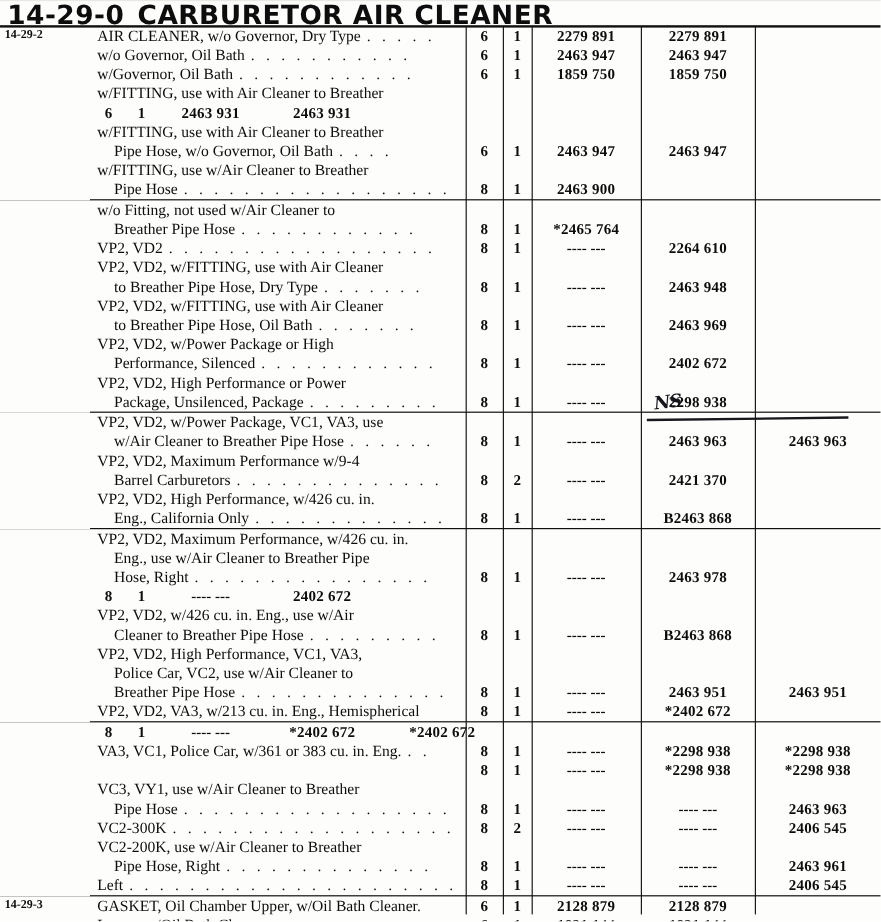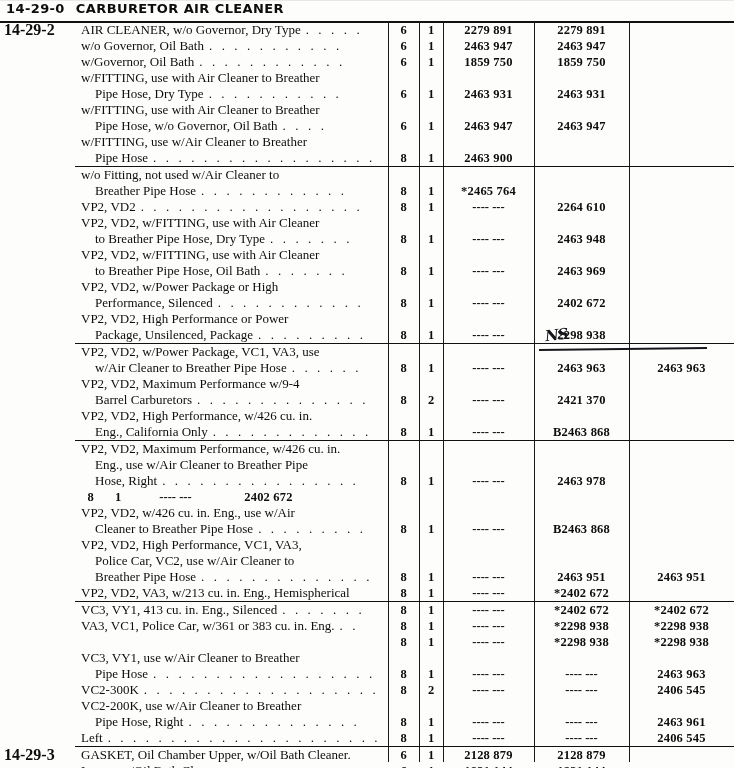--- a/index.html
+++ b/index.html
@@ -21,21 +21,21 @@
     background: #fdfdfb;
   }
 
   
   .page-header {
     position: absolute;
     left: 6px;
     top: 1px;
     font-family: "DejaVu Sans", "Liberation Sans", sans-serif;
     font-weight: bold;
-    font-size: 13px;
+    font-size: 22px;
     letter-spacing: 0.4px;
     white-space: nowrap;
   }
   .page-header .grp {
     margin-right: 11px;
   }
 
   .header-rule {
     position: absolute;
     left: 0;
@@ -88,21 +88,21 @@
     position: relative;
     display: flex;
     align-items: flex-start;
     height: 16px;
     line-height: 16px;
   }
 
   .c-group {
     width: 75px;
     flex: 0 0 75px;
-    font-size: 16px;
+    font-size: 10px;
     font-weight: bold;
     padding-left: 4px;
     box-sizing: border-box;
     white-space: nowrap;
   }
 
   .c-desc {
     width: 313px;
     flex: 0 0 313px;
     box-sizing: border-box;
@@ -256,21 +256,20 @@
           <div class="c-group"></div>
           <div class="c-desc"><span class="txt">w/FITTING, use with Air Cleaner to Breather</span></div>
           <div class="c-cyl"></div>
           <div class="c-qty"></div>
           <div class="c-p1"></div>
           <div class="c-p2"></div>
           <div class="c-p3"></div>
         </div>
         <div class="row">
           <div class="c-group"></div>
-          <div class="c-desc ind1"><span class="txt">Pipe Hose, Dry Type</span><span class="leader">. . . . . . . . . . .</span></div>
           <div class="c-cyl">6</div>
           <div class="c-qty">1</div>
           <div class="c-p1">2463 931</div>
           <div class="c-p2">2463 931</div>
           <div class="c-p3"></div>
         </div>
         <div class="row">
           <div class="c-group"></div>
           <div class="c-desc"><span class="txt">w/FITTING, use with Air Cleaner to Breather</span></div>
           <div class="c-cyl"></div>
@@ -551,21 +550,20 @@
           <div class="c-cyl">8</div>
           <div class="c-qty">1</div>
           <div class="c-p1 dash">---- ---</div>
           <div class="c-p2">*2402 672</div>
           <div class="c-p3"></div>
         </div>
       </div>
       <div class="section">
         <div class="row">
           <div class="c-group"></div>
-          <div class="c-desc"><span class="txt">VC3, VY1, 413 cu. in. Eng., Silenced</span><span class="leader">. . . . . . .</span></div>
           <div class="c-cyl">8</div>
           <div class="c-qty">1</div>
           <div class="c-p1 dash">---- ---</div>
           <div class="c-p2">*2402 672</div>
           <div class="c-p3">*2402 672</div>
         </div>
         <div class="row">
           <div class="c-group"></div>
           <div class="c-desc"><span class="txt">VA3, VC1, Police Car, w/361 or 383 cu. in. Eng.</span><span class="leader">. .</span></div>
           <div class="c-cyl">8</div>

